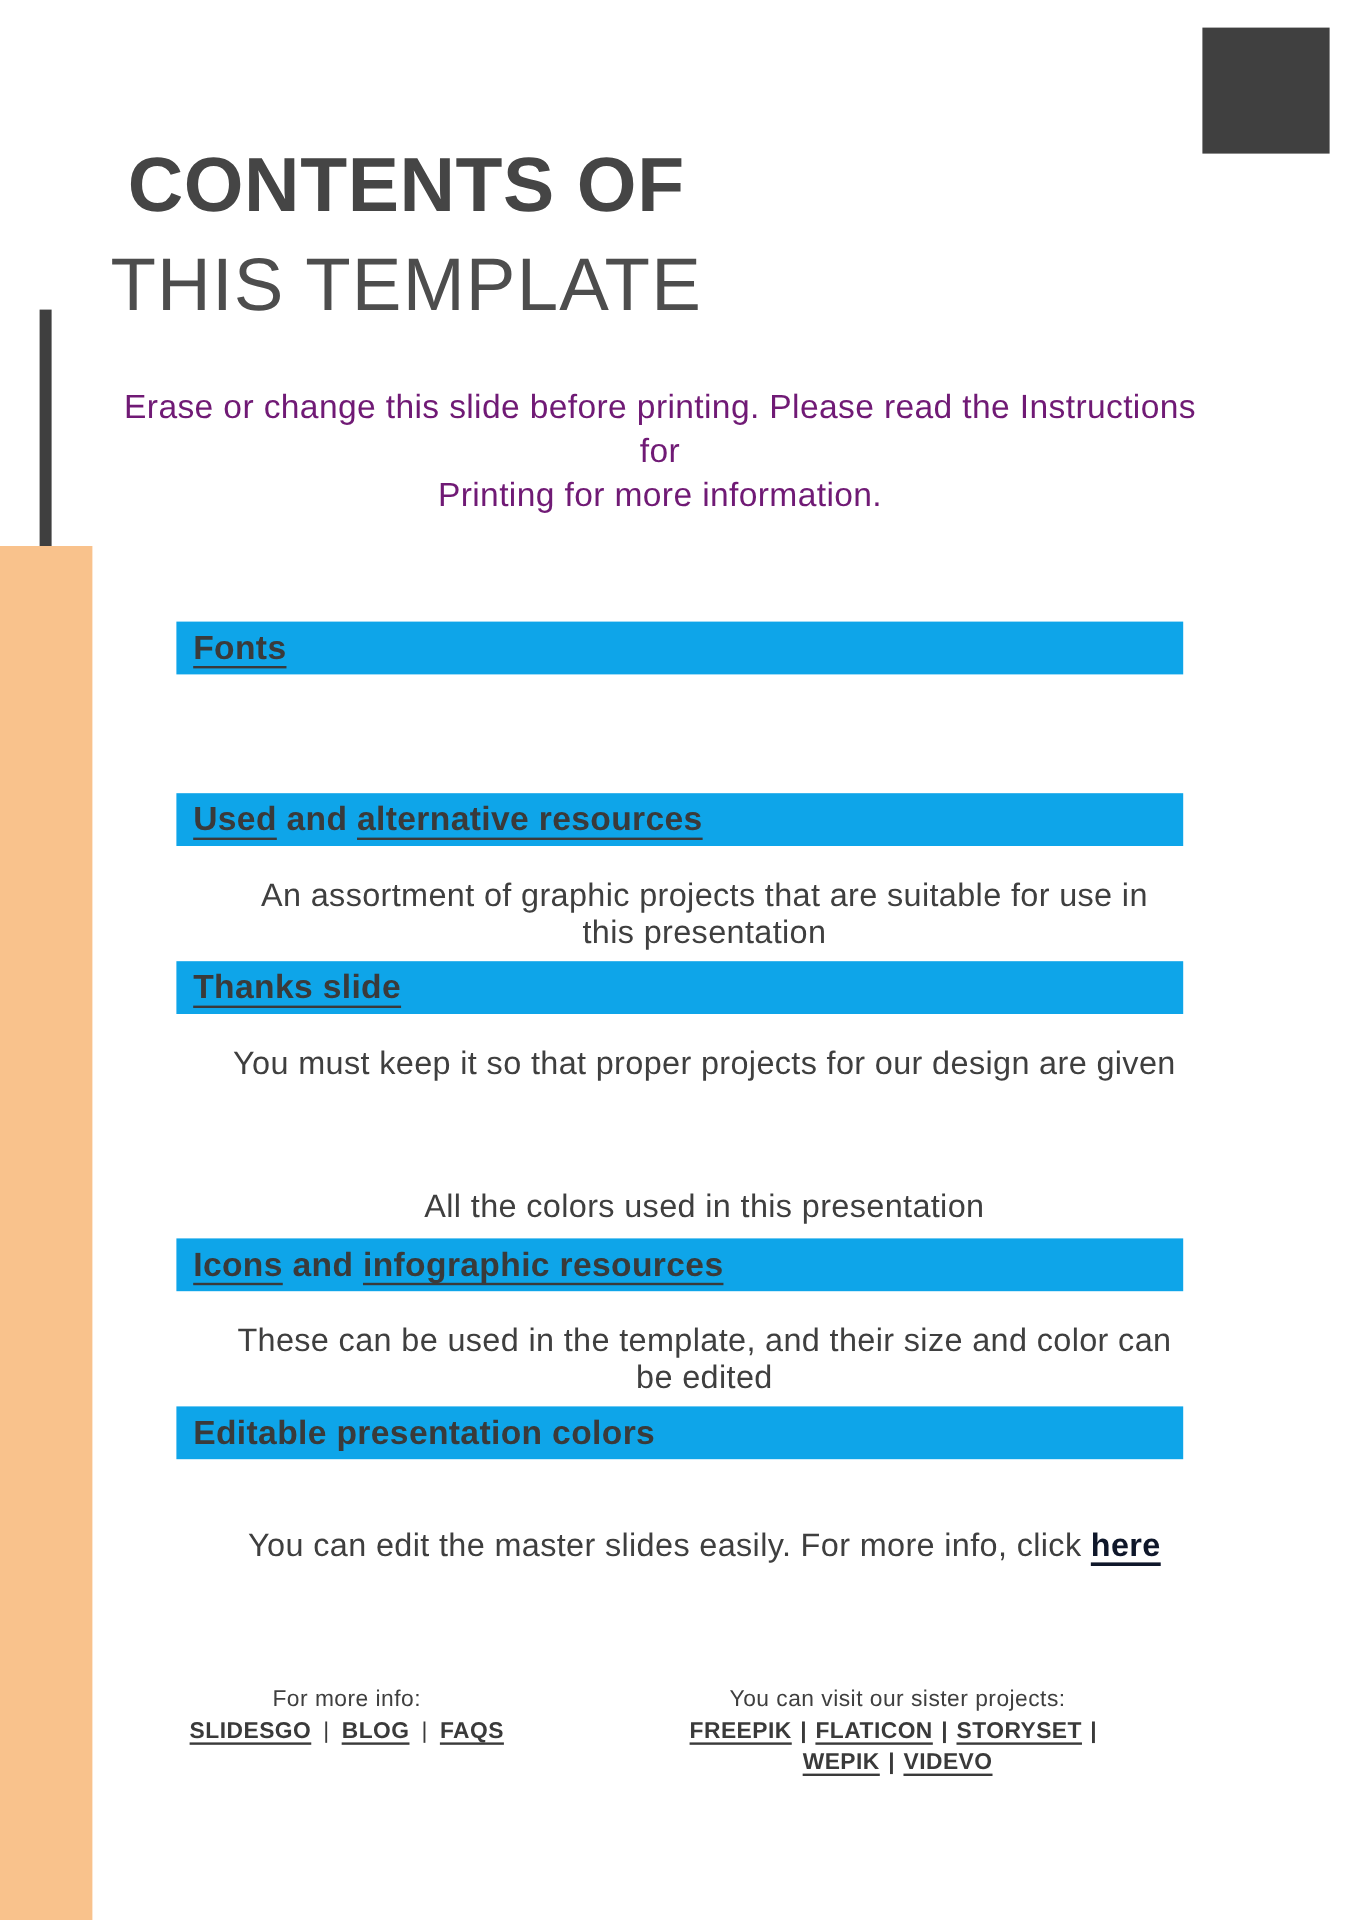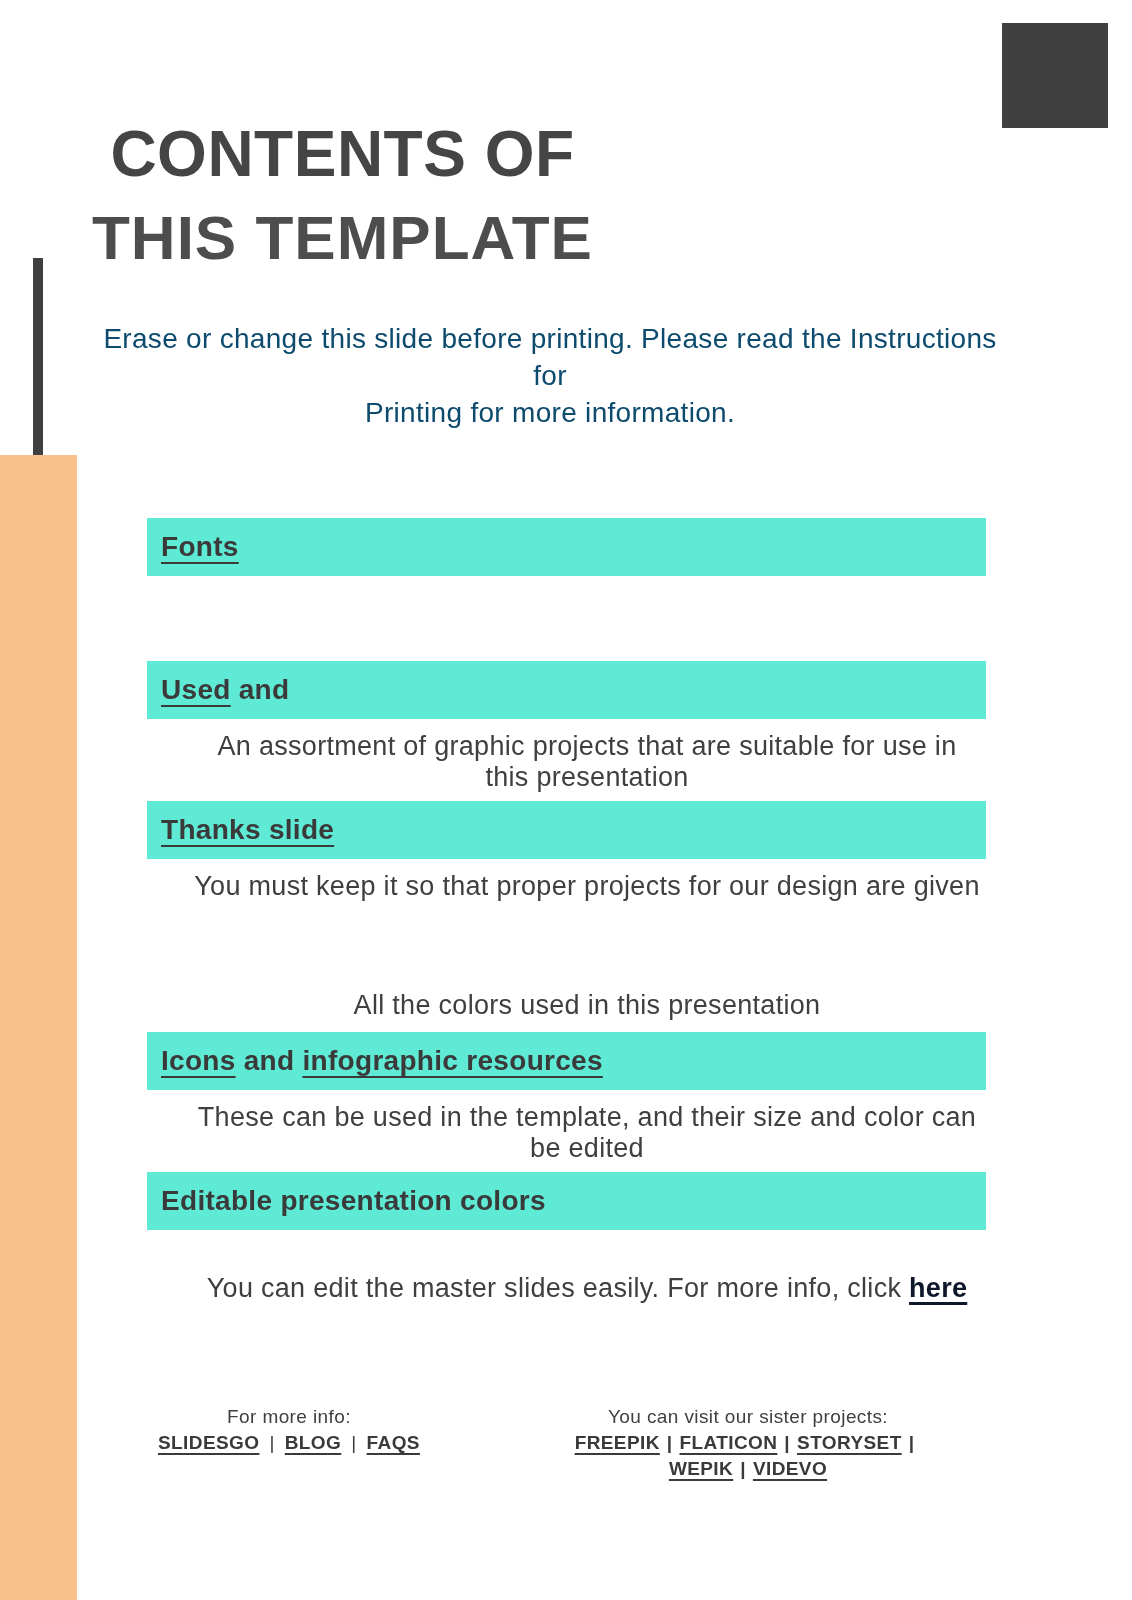--- a/index.html
+++ b/index.html
@@ -7,28 +7,28 @@
         font-family:"Liberation Sans", sans-serif;text-align:center;}
 
   
   .corner-square{position:absolute;left:1002px;top:23px;width:106px;height:105px;background:#404040;}
   .vbar{position:absolute;left:33px;top:258px;width:10px;height:380px;background:#3f3f3f;}
   .strip{position:absolute;left:0;top:455px;width:77px;height:1145px;background:#f9c28c;}
 
   
   .title{position:absolute;left:92px;top:112px;line-height:84px;color:#454545;white-space:nowrap;}
   .title .l1{font-size:64px;font-weight:800;letter-spacing:0.5px;display:block;}
-  .title .l2{font-size:62px;font-weight:700;letter-spacing:1px;display:block;color:#4d4d4d;}
+  .title .l2{font-size:62px;font-weight:400;letter-spacing:1px;display:block;color:#4d4d4d;}
 
   
   .intro{position:absolute;left:90px;top:320px;width:920px;font-size:28px;line-height:37px;
-         color:#0c4a6e;letter-spacing:0.3px;white-space:pre-line;}
+         color:#701a75;letter-spacing:0.3px;white-space:pre-line;}
 
   
-  .banner{position:absolute;left:147px;width:839px;height:58px;background:#5eead4;
+  .banner{position:absolute;left:147px;width:839px;height:44px;background:#0ea5e9;
           display:flex;align-items:center;box-sizing:border-box;padding-left:14px;}
   .banner .seg{font-size:28px;font-weight:bold;color:#3a3a3a;letter-spacing:0.3px;white-space:pre;}
   .banner .seg.u{text-decoration:underline;text-underline-offset:6px;text-decoration-thickness:2px;}
 
   .desc{position:absolute;left:157px;width:860px;font-size:27px;line-height:31px;color:#3f3f3f;
         letter-spacing:0.3px;white-space:pre-line;}
   .desc .here-link{font-weight:bold;color:#0f172a;text-decoration:underline;
         text-underline-offset:5px;text-decoration-thickness:2.5px;cursor:pointer;}
 
   
@@ -59,20 +59,21 @@
   <div class="intro">Erase or change this slide before printing. Please read the Instructions for
 Printing for more information.</div>
 
   <div class="banner" style="top:518px">
     <span class="seg u">Fonts</span>
   </div>
 
   <div class="banner" style="top:661px">
     <span class="seg u">Used</span>
       <span class="seg"> and </span>
+      <span class="seg u">alternative resources</span>
   </div>
   <div class="desc" style="top:731px">An assortment of graphic projects that are suitable for use in
 this presentation</div>
 
   <div class="banner" style="top:801px">
     <span class="seg u">Thanks slide</span>
   </div>
   <div class="desc" style="top:871px">You must keep it so that proper projects for our design are given</div>
 
   <div class="desc" style="top:990px">All the colors used in this presentation</div>

